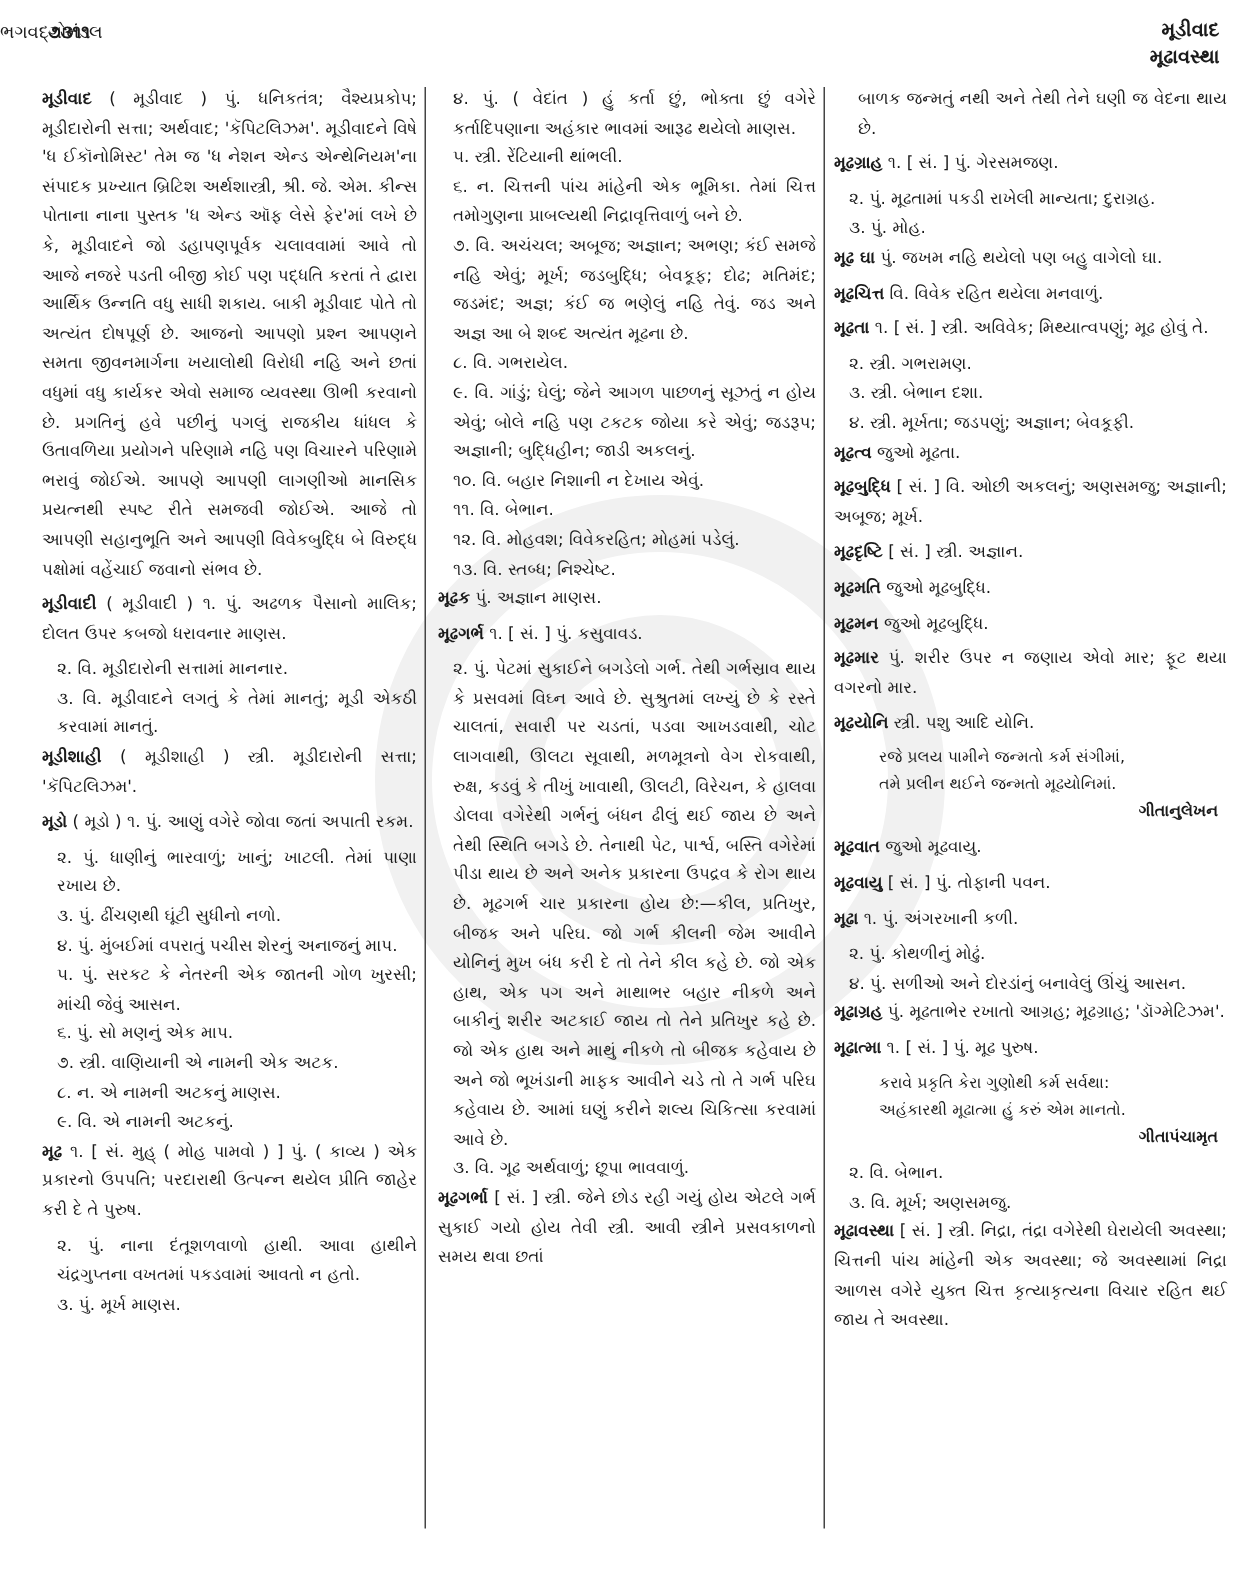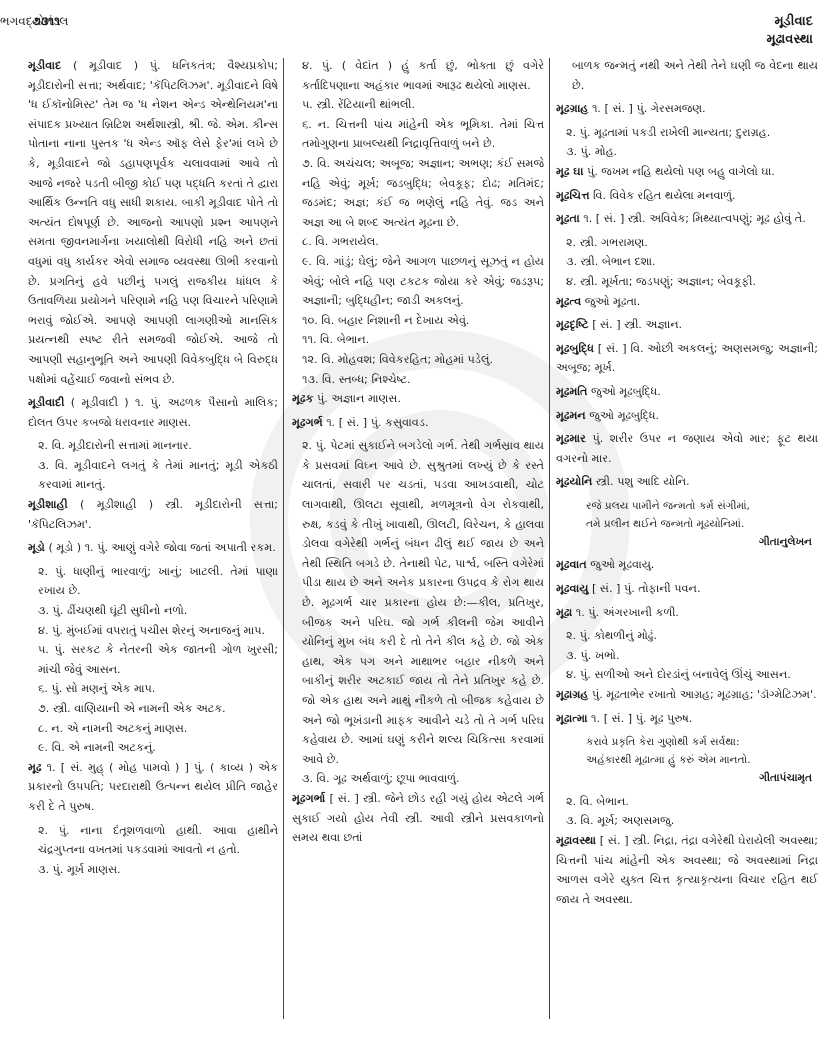--- a/index.html
+++ b/index.html
@@ -98,34 +98,33 @@
     <p class="entry"><span class="hw">મૂઢગ્રાહ</span> <span>૧. [ સં. ] પું. ગેરસમજણ.</span></p>
     <p class="sense">૨. પું. મૂઢતામાં પકડી રાખેલી માન્યતા; દુરાગ્રહ.</p>
     <p class="sense">૩. પું. મોહ.</p>
     <p class="entry"><span class="hw">મૂઢ ઘા</span> <span>પું. જખમ નહિ થયેલો પણ બહુ વાગેલો ઘા.</span></p>
     <p class="entry"><span class="hw">મૂઢચિત્ત</span> <span>વિ. વિવેક રહિત થયેલા મનવાળું.</span></p>
     <p class="entry"><span class="hw">મૂઢતા</span> <span>૧. [ સં. ] સ્ત્રી. અવિવેક; મિથ્યાત્વપણું; મૂઢ હોવું તે.</span></p>
     <p class="sense">૨. સ્ત્રી. ગભરામણ.</p>
     <p class="sense">૩. સ્ત્રી. બેભાન દશા.</p>
     <p class="sense">૪. સ્ત્રી. મૂર્ખતા; જડપણું; અજ્ઞાન; બેવકૂફી.</p>
     <p class="entry"><span class="hw">મૂઢત્વ</span> <span>જુઓ મૂઢતા.</span></p>
+    <p class="entry"><span class="hw">મૂઢબુદ્ધિ</span> <span>[ સં. ] વિ. ઓછી અકલનું; અણસમજુ; અજ્ઞાની; અબૂજ; મૂર્ખ.</span></p>
     <p class="entry"><span class="hw">મૂઢદૃષ્ટિ</span> <span>[ સં. ] સ્ત્રી. અજ્ઞાન.</span></p>
-    <p class="entry"><span class="hw">મૂઢબુદ્ધિ</span> <span>[ સં. ] વિ. ઓછી અકલનું; અણસમજુ; અજ્ઞાની; અબૂજ; મૂર્ખ.</span></p>
     <p class="entry"><span class="hw">મૂઢમતિ</span> <span>જુઓ મૂઢબુદ્ધિ.</span></p>
     <p class="entry"><span class="hw">મૂઢમન</span> <span>જુઓ મૂઢબુદ્ધિ.</span></p>
     <p class="entry"><span class="hw">મૂઢમાર</span> <span>પું. શરીર ઉપર ન જણાય એવો માર; ફૂટ થયા વગરનો માર.</span></p>
     <p class="entry"><span class="hw">મૂઢયોનિ</span> <span>સ્ત્રી. પશુ આદિ યોનિ.</span></p>
     <div class="quote">રજે પ્રલય પામીને જન્મતો કર્મ સંગીમાં,</div>
     <div class="quote">તમે પ્રલીન થઈને જન્મતો મૂઢયોનિમાં.</div>
     <div class="quote-src">ગીતાનુલેખન</div>
     <p class="entry"><span class="hw">મૂઢવાત</span> <span>જુઓ મૂઢવાયુ.</span></p>
     <p class="entry"><span class="hw">મૂઢવાયુ</span> <span>[ સં. ] પું. તોફાની પવન.</span></p>
     <p class="entry"><span class="hw">મૂઢા</span> <span>૧. પું. અંગરખાની કળી.</span></p>
     <p class="sense">૨. પું. કોથળીનું મોઢું.</p>
-    <p class="sense">૩. પું. ખભો.</p>
     <p class="sense">૪. પું. સળીઓ અને દોરડાંનું બનાવેલું ઊંચું આસન.</p>
     <p class="entry"><span class="hw">મૂઢાગ્રહ</span> <span>પું. મૂઢતાભેર રખાતો આગ્રહ; મૂઢગ્રાહ; 'ડૉગ્મેટિઝમ'.</span></p>
     <p class="entry"><span class="hw">મૂઢાત્મા</span> <span>૧. [ સં. ] પું. મૂઢ પુરુષ.</span></p>
     <div class="quote">કરાવે પ્રકૃતિ કેરા ગુણોથી કર્મ સર્વથા:</div>
     <div class="quote">અહંકારથી મૂઢાત્મા હું કરું એમ માનતો.</div>
     <div class="quote-src">ગીતાપંચામૃત</div>
     <p class="sense">૨. વિ. બેભાન.</p>
     <p class="sense">૩. વિ. મૂર્ખ; અણસમજુ.</p>
     <p class="entry"><span class="hw">મૂઢાવસ્થા</span> <span>[ સં. ] સ્ત્રી. નિદ્રા, તંદ્રા વગેરેથી ઘેરાયેલી અવસ્થા; ચિત્તની પાંચ માંહેની એક અવસ્થા; જે અવસ્થામાં નિદ્રા આળસ વગેરે યુક્ત ચિત્ત કૃત્યાકૃત્યના વિચાર રહિત થઈ જાય તે અવસ્થા.</span></p>
   </div>

